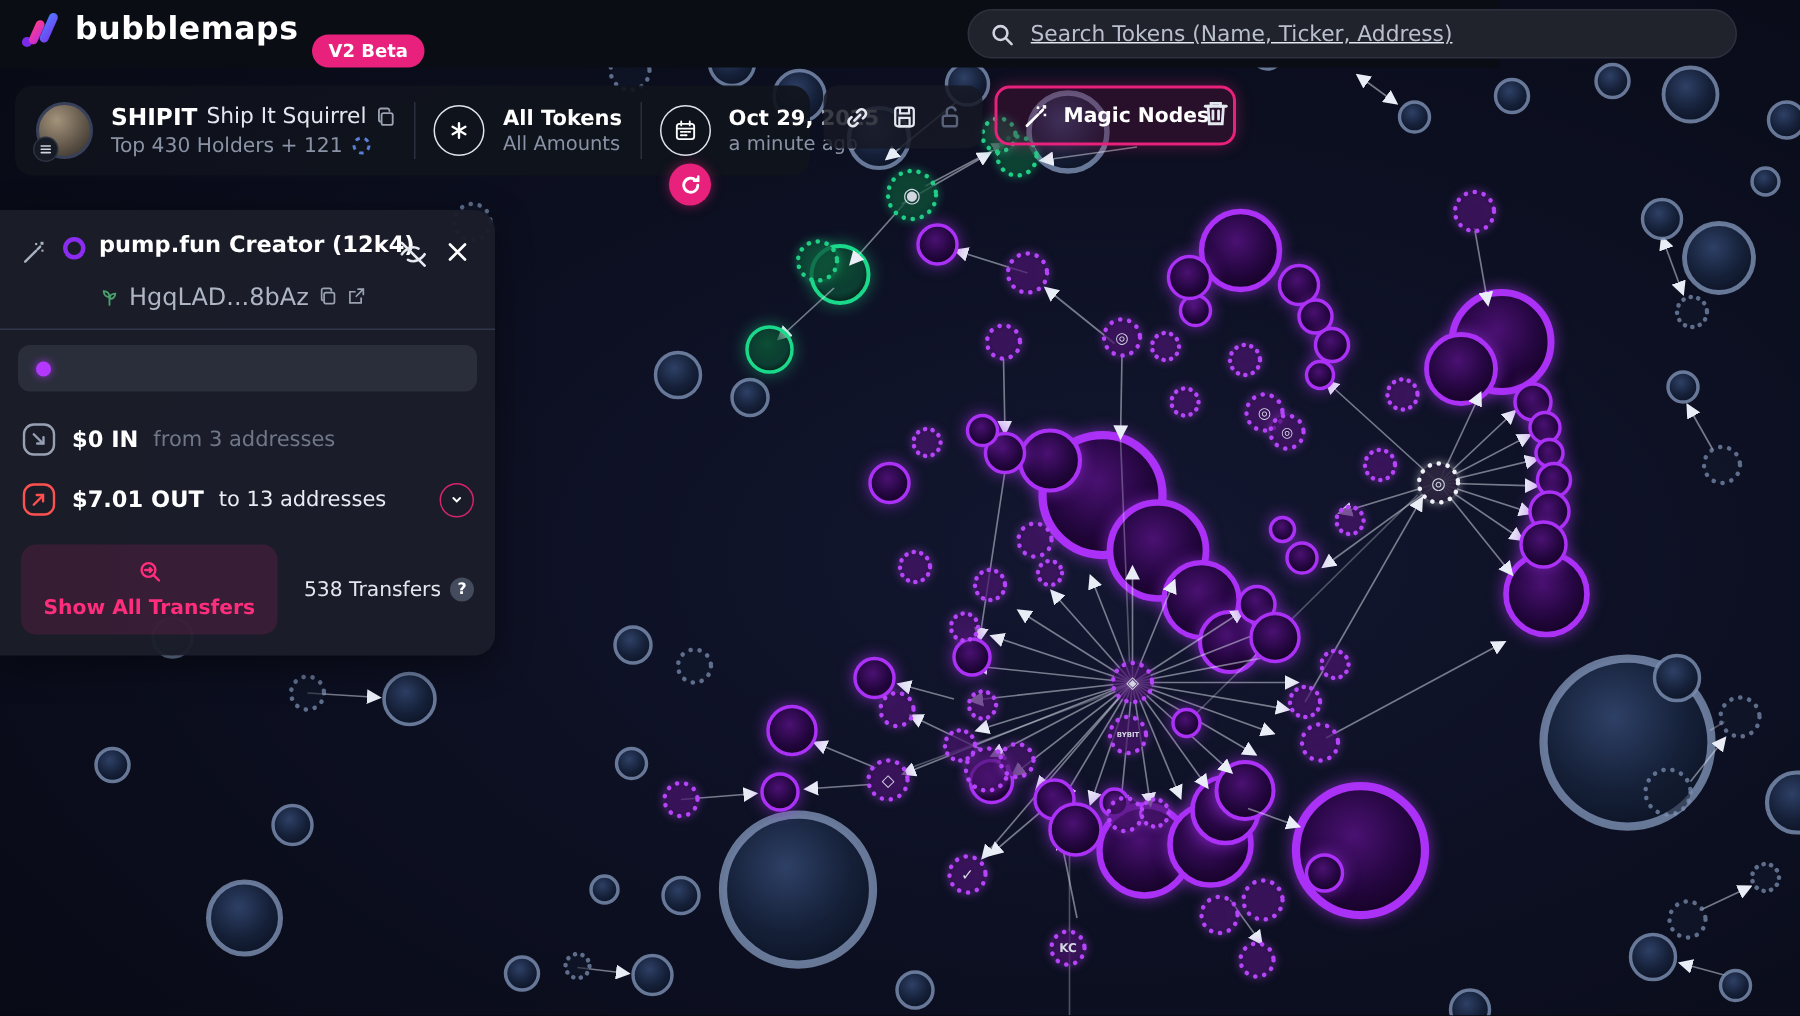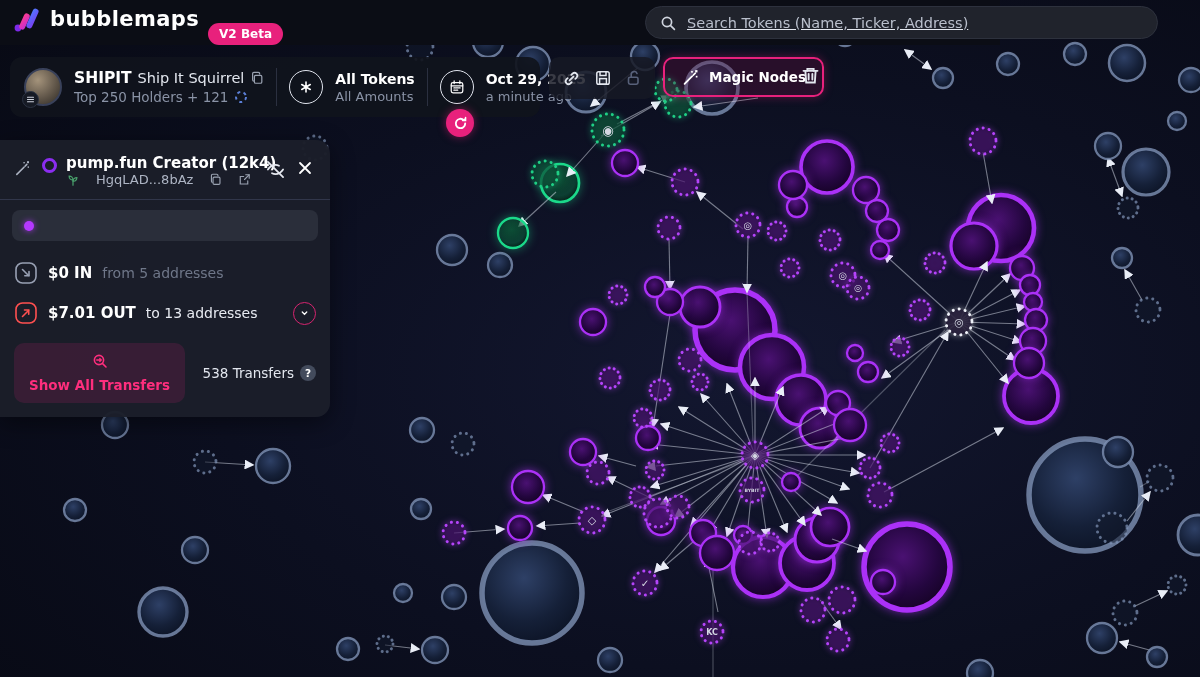--- a/index.html
+++ b/index.html
@@ -48,21 +48,21 @@
   .tbtn{background:none;border:none;padding:0;cursor:pointer;display:flex;}
   .magic{position:absolute;left:663px;top:57px;height:40px;padding:0 16px;border-radius:10px;border:2px solid #e8217c;background:rgba(95,18,62,.35);z-index:3;display:flex;align-items:center;gap:9px;color:#fff;font-weight:bold;font-size:13.5px;cursor:pointer;box-shadow:0 0 10px rgba(232,33,124,.35);}
   .trash{position:absolute;left:797px;top:64px;width:26px;height:26px;background:none;border:none;z-index:3;cursor:pointer;padding:0;}
 
   
   .panel{position:absolute;left:0;top:140px;width:330px;background:rgba(27,30,41,.97);border-radius:0 14px 14px 0;z-index:4;box-shadow:0 6px 24px rgba(0,0,0,.45);padding-bottom:12px;}
   .p-head{display:flex;align-items:flex-start;padding:14px 14px 10px;}
   .p-ring{width:15px;height:15px;border-radius:50%;border:3.5px solid #8b2df0;margin:4px 0 0 10px;flex:none;}
   .p-headtxt{flex:1;margin-left:9px;min-width:0;}
   .p-title{color:#fff;font-weight:bold;font-size:15px;white-space:nowrap;}
-  .p-addr{display:flex;align-items:center;gap:16px;margin-top:0;color:#aeb5c4;font-size:13px;}
+  .p-addr{display:flex;align-items:center;gap:6px;margin-top:16px;color:#aeb5c4;font-size:16px;}
   .p-hbtn{background:none;border:none;padding:2px;cursor:pointer;display:flex;margin-top:3px;}
   .p-div{height:1px;background:#31364a;margin:2px 0 10px;}
   .supply-row{margin:0 12px 12px;height:31px;background:#2a2e3a;border-radius:8px;display:flex;align-items:center;padding:0 12px;}
   .supply-lab{color:#fff;font-weight:bold;font-size:13.5px;flex:1;}
   .supply-dot{width:10px;height:10px;border-radius:50%;background:#b438ff;box-shadow:0 0 6px rgba(180,56,255,.8);}
   .flow-row{display:flex;align-items:center;gap:10px;padding:8px 14px;}
   .flow-val{color:#fff;font-weight:bold;font-size:15px;white-space:nowrap;}
   .flow-sub{font-size:14px;white-space:nowrap;}
   .flow-sub.dim{color:#6f7789;}
   .flow-sub.lit{color:#e8ebf2;}
@@ -368,21 +368,21 @@
     <div class="hcol">
       <div class="hrow1">
         <span class="tok-sym">SHIPIT</span>
         <span class="tok-name">Ship It Squirrel</span>
         <svg width="14" height="14" viewBox="0 0 16 16" fill="none" stroke="#9aa2b1" stroke-width="1.4">
             <rect x="5" y="5" width="8.5" height="9" rx="1.5"></rect>
             <path d="M11 4V3a1.5 1.5 0 0 0-1.5-1.5h-5A1.5 1.5 0 0 0 3 3v7A1.5 1.5 0 0 0 4.5 11.5"></path>
           </svg>
       </div>
       <div class="holders">
-        <span>Top 250 Holders + 121</span>
+        <span>Top 430 Holders + 121</span>
         <svg width="14" height="14" viewBox="0 0 14 14" fill="none" stroke="#5b7fd6" stroke-width="2">
             <circle cx="7" cy="7" r="5" stroke-dasharray="3 3.4"></circle>
           </svg>
       </div>
     </div>
     <div class="vdiv"></div>
     <div class="circle-ic">
       <svg width="16" height="16" viewBox="0 0 18 18" stroke="#fff" stroke-width="1.8" stroke-linecap="round">
           <path d="M9 3.5v11M4.2 6.25l9.6 5.5M4.2 11.75l9.6-5.5"></path>
         </svg>
@@ -509,21 +509,21 @@
     <div class="supply-row">
       <span class="supply-dot"></span>
     </div>
     <div class="flow-row">
       <svg width="24" height="24" viewBox="0 0 24 24" fill="none" stroke="#98a0b3" stroke-width="1.6" stroke-linecap="round">
         <rect x="2" y="2" width="20" height="20" rx="6.5"></rect>
           <path d="M8.5 8.5l6 6"></path>
           <path d="M15 10.5v4.2h-4.2"></path>
       </svg>
       <span class="flow-val">$0 IN</span>
-      <span class="flow-sub dim">from 5 addresses</span>
+      <span class="flow-sub dim">from 3 addresses</span>
     </div>
     <div class="flow-row">
       <svg width="24" height="24" viewBox="0 0 24 24" fill="none" stroke="#ff5050" stroke-width="1.6" stroke-linecap="round">
         <rect x="2" y="2" width="20" height="20" rx="6.5"></rect>
           <path d="M8.5 15.5l6-6"></path>
           <path d="M10.5 9h4.2v4.2"></path>
       </svg>
       <span class="flow-val">$7.01 OUT</span>
       <span class="flow-sub lit">to 13 addresses</span>
       <button class="chev-btn">

